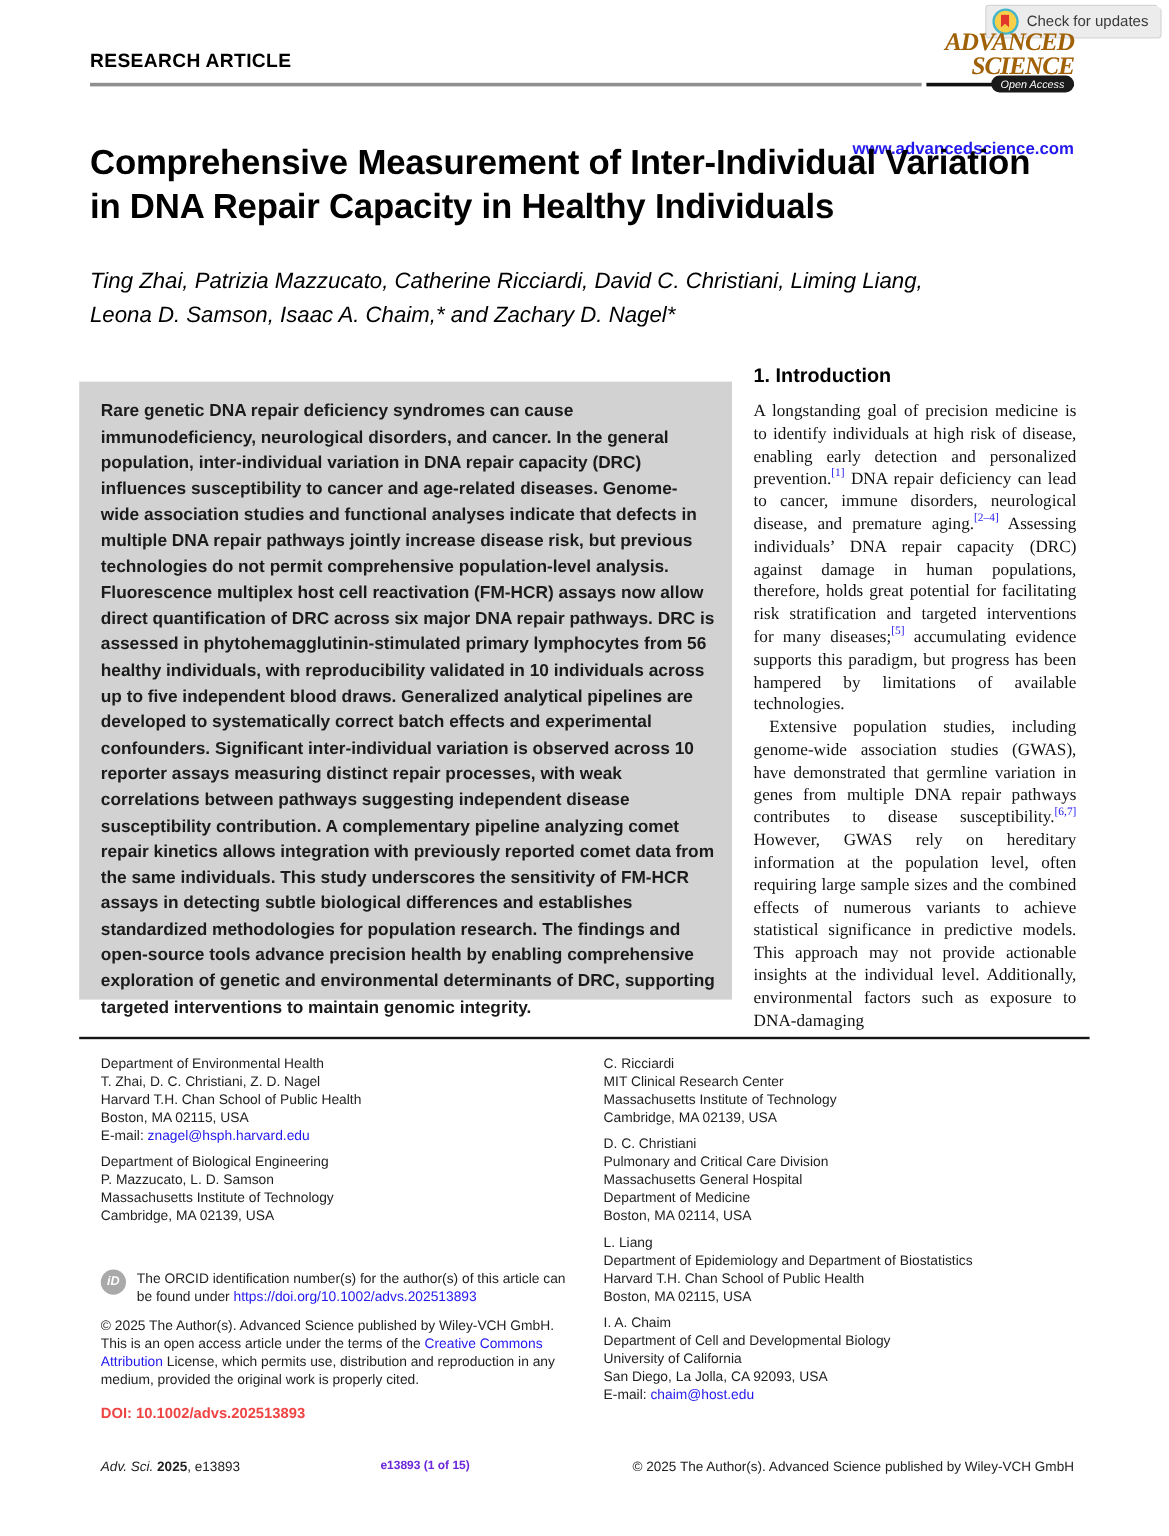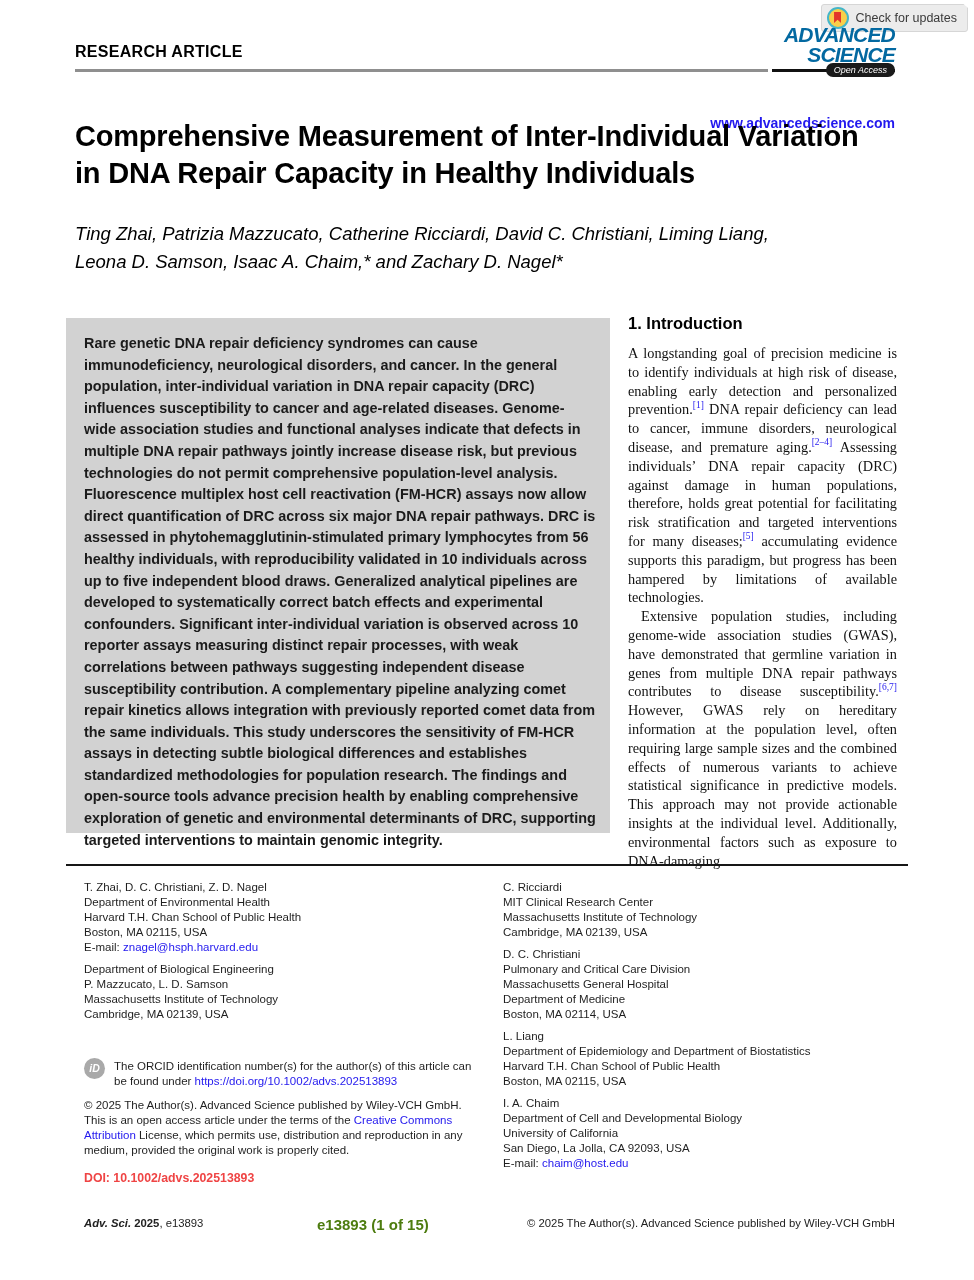--- a/index.html
+++ b/index.html
@@ -12,21 +12,21 @@
     background:#ececec;border:1px solid #d6d6d6;border-radius:3px;padding:0 10px 0 5px;
     font-size:12.5px;color:#3a3a3a;cursor:pointer;}
   .badge-icon{width:18px;height:18px;border-radius:50%;background:#f9cf4a;border:2.5px solid #44b6c9;
     display:flex;justify-content:center;box-sizing:content-box;}
   .bookmark{width:7px;height:11px;margin-top:3px;background:#e2372b;
     clip-path:polygon(0 0,100% 0,100% 100%,50% 70%,0 100%);}
 
   
   .kicker{position:absolute;top:43px;left:75px;font-size:16px;font-weight:bold;letter-spacing:0.3px;color:#000;}
   .logo{position:absolute;top:25px;right:79px;text-align:right;font-weight:bold;font-style:italic;
-    color:#0369a1;letter-spacing:-0.8px;}
+    color:#a16207;letter-spacing:-0.8px;font-family:Liberation Serif, serif;}
   .logo-l1{font-size:21px;line-height:20px;}
   .logo-l2{font-size:21px;line-height:20px;}
   .rule-gray{position:absolute;top:69px;left:75px;width:693px;height:3px;background:#8f8f8f;}
   .logo-rule{position:absolute;top:69px;left:772px;width:123px;height:3px;background:#111;}
   .oa-pill{position:absolute;right:0;top:-6px;background:#1a1a1a;color:#fff;font-size:9px;
     font-style:italic;padding:2px 8px;border-radius:8px;line-height:10px;}
   .website{position:absolute;top:79px;right:79px;color:var(--link);font-weight:bold;font-size:14px;
     text-decoration:none;cursor:pointer;margin-top:36px;}
 
   
@@ -34,21 +34,21 @@
     font-weight:bold;letter-spacing:-0.2px;white-space:pre-line;color:#000;}
   .authors{position:absolute;top:220px;left:75px;width:820px;font-size:18.5px;line-height:27.5px;
     font-style:italic;white-space:pre-line;color:#000;}
 
   
   .abstract{position:absolute;top:318px;left:66px;width:544px;height:515px;background:var(--abs-bg);
     box-sizing:border-box;padding:15px 14px 0 18px;}
   .abstract p{margin:0;font-size:14.4px;line-height:21.6px;font-weight:bold;color:#1b1b1b;}
 
   
-  .intro{position:absolute;top:314px;left:628px;width:269px;}
+  .intro{position:absolute;top:304px;left:628px;width:269px;}
   .intro h2{margin:0 0 11px 0;font-size:16.5px;font-weight:bold;color:#000;}
   .intro .para{font-family:"Liberation Serif",serif;font-size:14.3px;line-height:18.8px;
     text-align:justify;margin:0;color:#111;}
   .intro .para + .para{text-indent:13px;}
   sup.ref{color:var(--link);font-size:9.5px;line-height:0;position:relative;top:-1px;cursor:pointer;}
 
   
   .footrule{position:absolute;top:864px;left:66px;width:842px;height:2px;background:#161616;}
   .fn-left{position:absolute;top:880px;left:84px;width:398px;}
   .fn-right{position:absolute;top:880px;left:503px;width:404px;}
@@ -58,21 +58,21 @@
   .orcid-icon{width:21px;height:21px;border-radius:50%;background:#a9a9a9;color:#fff;font-size:10.5px;
     font-weight:bold;font-style:italic;display:flex;align-items:center;justify-content:center;flex:0 0 21px;}
   .orcid-text{margin:1px 0 0 0;width:366px;}
   .license{margin:9px 0 0 0;width:398px;}
   .doi{margin:13px 0 0 0;font-weight:bold;font-size:12.3px;color:#ef4444;}
   .lnk{color:var(--link);cursor:pointer;}
 
   
   .footer{position:absolute;top:1216px;left:0;width:974px;height:20px;font-size:11.3px;color:#222;}
   .f-left{position:absolute;left:84px;top:1px;}
-  .f-center{position:absolute;left:317px;top:0;font-weight:bold;font-size:15px;color:#4d7c0f;}
+  .f-center{position:absolute;left:317px;top:0;font-weight:bold;font-size:10px;color:#6d28d9;}
   .f-right{position:absolute;right:79px;top:1px;}
 </style>
 </head>
 <body>
 
 <div class="page">
 
   <div class="update-badge">
     <span class="badge-icon">
         <span class="bookmark"></span>
@@ -109,22 +109,22 @@
         <p class="para">A longstanding goal of precision medicine is to identify individuals at high risk of disease, enabling early detection and personalized prevention.<sup class="ref">[1]</sup> DNA repair deficiency can lead to cancer, immune disorders, neurological disease, and premature aging.<sup class="ref">[2–4]</sup> Assessing individuals’ DNA repair capacity (DRC) against damage in human populations, therefore, holds great potential for facilitating risk stratification and targeted interventions for many diseases;<sup class="ref">[5]</sup> accumulating evidence supports this paradigm, but progress has been hampered by limitations of available technologies.</p>
         <p class="para">Extensive population studies, including genome-wide association studies (GWAS), have demonstrated that germline variation in genes from multiple DNA repair pathways contributes to disease susceptibility.<sup class="ref">[6,7]</sup> However, GWAS rely on hereditary information at the population level, often requiring large sample sizes and the combined effects of numerous variants to achieve statistical significance in predictive models. This approach may not provide actionable insights at the individual level. Additionally, environmental factors such as exposure to DNA-damaging</p>
       </div>
   </div>
 
   <div class="footrule"></div>
 
   <div class="fn-left">
     <div id="fn-left-blocks">
         <div class="fn-block">
+          <div class="fn-line">Department of Environmental Health</div>
           <div class="fn-line">T. Zhai, D. C. Christiani, Z. D. Nagel</div>
-          <div class="fn-line">Department of Environmental Health</div>
           <div class="fn-line">Harvard T.H. Chan School of Public Health</div>
           <div class="fn-line">Boston, MA 02115, USA</div>
           <div class="fn-line">E-mail: <span class="lnk">znagel@hsph.harvard.edu</span></div>
         </div>
         <div class="fn-block">
           <div class="fn-line">Department of Biological Engineering</div>
           <div class="fn-line">P. Mazzucato, L. D. Samson</div>
           <div class="fn-line">Massachusetts Institute of Technology</div>
           <div class="fn-line">Cambridge, MA 02139, USA</div>
         </div>
@@ -162,18 +162,18 @@
           <div class="fn-line">I. A. Chaim</div>
           <div class="fn-line">Department of Cell and Developmental Biology</div>
           <div class="fn-line">University of California</div>
           <div class="fn-line">San Diego, La Jolla, CA 92093, USA</div>
           <div class="fn-line">E-mail: <span class="lnk">chaim@host.edu</span></div>
         </div>
       </div>
   </div>
 
   <div class="footer">
-    <span class="f-left"><span style="font-style: italic; font-weight: bold;">Adv. Sci. </span><span style="font-weight: bold;">2025</span>, e13893</span>
+    <span class="f-left"><span style="font-style: italic;">Adv. Sci. </span><span style="font-weight: bold;">2025</span>, e13893</span>
     <span class="f-center">e13893 (1 of 15)</span>
     <span class="f-right">© 2025 The Author(s). Advanced Science published by Wiley-VCH GmbH</span>
   </div>
 
 </div>
 
 </body></html>

